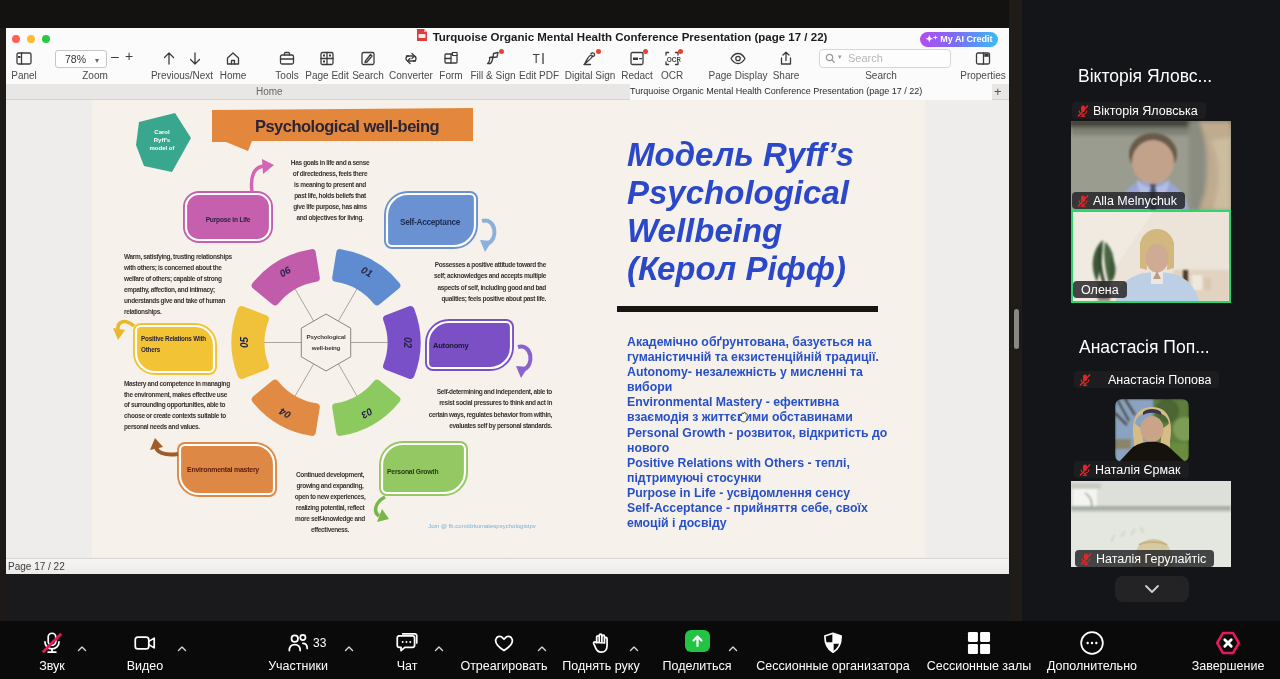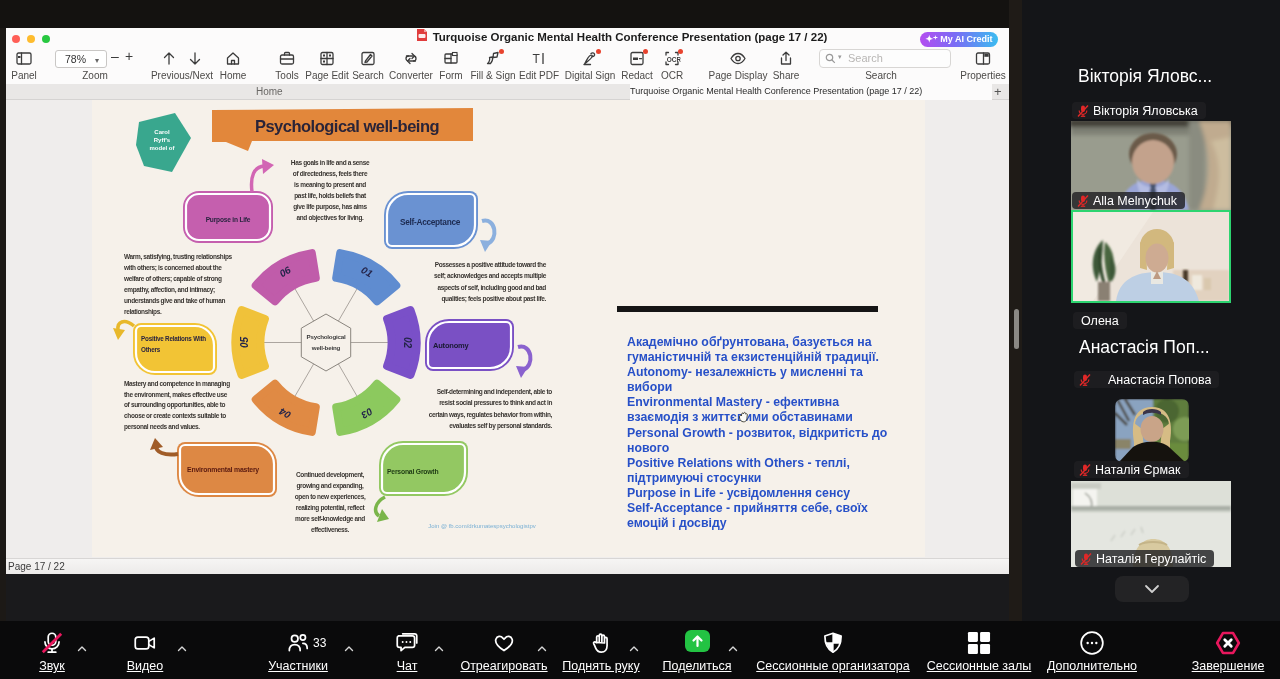--- a/index.html
+++ b/index.html
@@ -2,21 +2,21 @@
 <html><head><meta charset="utf-8">
 <style>
 * { margin:0; padding:0; box-sizing:content-box; }
 html,body { width:1280px; height:679px; overflow:hidden; background:#000; font-family:"Liberation Sans", sans-serif; }
 #root { position:relative; width:1280px; height:679px; background:#000; overflow:hidden; }
 .ti { position:absolute; top:0; width:0; }
 .tic { position:absolute; left:0; top:2px; transform:translateX(-50%); }
 .til { position:absolute; left:0; top:22px; transform:translateX(-50%); font-size:10px; color:#4c4a48; white-space:nowrap; text-align:center; }
 .rdot { position:absolute; left:6px; top:1px; width:5px; height:5px; border-radius:50%; background:#e8432e; }
 #zbar { position:absolute; left:0; top:621px; width:1280px; height:58px; background:#0a0a0b; }
-.zl { position:absolute; top:38px; transform:translateX(-50%); color:#fff; font-size:12.5px; white-space:nowrap;text-decoration:underline; }
+.zl { position:absolute; top:38px; transform:translateX(-50%); color:#fff; font-size:12.5px; white-space:nowrap; }
 .tile { position:absolute; overflow:hidden; background:#1b1b1d; }
 </style></head>
 <body>
 <div id="root">
 <div style="position:absolute;left:0;top:0;width:1022px;height:621px;background:#1c1916"></div>
     <div style="position:absolute;left:6px;top:574px;width:1003px;height:47px;background:#1a1a1c"></div>
 <div style="position:absolute;left:6px;top:28px;width:1003px;height:546px;background:#fcfbfb"></div>
 <div style="position:absolute;left:6px;top:84px;width:1003px;height:15px;background:#e9e7e6;border-bottom:1px solid #d5d3d2"></div>
 <div style="position:absolute;left:630px;top:84px;width:362px;height:16px;background:#fcfbfb"></div>
 <div style="position:absolute;left:256px;top:86px;font-size:10px;color:#6a6866">Home</div>
@@ -275,20 +275,21 @@
       <text x="460" y="327.9" font-size="6.5" font-weight="bold" letter-spacing="-0.35" fill="#3a3632" text-anchor="end">evaluates self by personal standards.</text>
       <text x="238" y="377.0" font-size="6.5" font-weight="bold" letter-spacing="-0.35" fill="#3a3632" text-anchor="middle">Continued development,</text>
       <text x="238" y="387.9" font-size="6.5" font-weight="bold" letter-spacing="-0.35" fill="#3a3632" text-anchor="middle">growing and expanding,</text>
       <text x="238" y="398.8" font-size="6.5" font-weight="bold" letter-spacing="-0.35" fill="#3a3632" text-anchor="middle">open to new experiences,</text>
       <text x="238" y="409.7" font-size="6.5" font-weight="bold" letter-spacing="-0.35" fill="#3a3632" text-anchor="middle">realizing  potential,  reflect</text>
       <text x="238" y="420.6" font-size="6.5" font-weight="bold" letter-spacing="-0.35" fill="#3a3632" text-anchor="middle">more self-knowledge and</text>
       <text x="238" y="431.5" font-size="6.5" font-weight="bold" letter-spacing="-0.35" fill="#3a3632" text-anchor="middle">effectiveness.</text>
       <text x="390" y="428" font-size="6" fill="#7ab0d4" text-anchor="middle">Join @ fb.com/drkumatespsychologistpv</text>
     </svg>
 
+<div style="position:absolute;left:627px;top:136px;font-size:33px;line-height:38px;font-weight:bold;font-style:italic;color:#2b48c8;letter-spacing:0px">Модель Ryff’s<br>Psychological<br>Wellbeing<br>(Керол Ріфф)</div>
 <div style="position:absolute;left:617px;top:306px;width:261px;height:6px;background:#151515"></div>
 <div style="position:absolute;left:627px;top:335px;width:280px;font-size:12.3px;line-height:15.1px;font-weight:bold;color:#2750c8;white-space:nowrap">Академічно обґрунтована, базується на<br>гуманістичній та екзистенційній традиції.<br>Autonomy- незалежність у мисленні та<br>вибори<br>Environmental Mastery - ефективна<br>взаємодія з життєвими обставинами<br>Personal Growth - розвиток, відкритість до<br>нового<br>Positive Relations with Others - теплі,<br>підтримуючі стосунки<br>Purpose in Life - усвідомлення сенсу<br>Self-Acceptance - прийняття себе, своїх<br>емоцій і досвіду</div>
 <svg style="position:absolute;left:737px;top:411px" width="13" height="13" viewBox="0 0 13 13" xmlns="http://www.w3.org/2000/svg">
       <path d="M2.6 7.2 C2 4.6 3.6 3.6 4.4 5 L4.7 2.9 C4.9 1.7 6.2 1.7 6.4 2.9 L6.8 2 C7.2 1 8.4 1.2 8.4 2.4 L8.7 3.1 C9.2 2.3 10.4 2.6 10.3 3.7 L9.9 7.8 C9.6 9.9 8.2 11 6.2 10.8 C4.4 10.6 3.1 9.3 2.6 7.2 Z" fill="#fbfaf6" stroke="#3a3a30" stroke-width="0.9"></path>
     </svg>
 
 <div style="position:absolute;left:1009px;top:0;width:13px;height:621px;background:#1f1b17"></div>
 <div style="position:absolute;left:1022px;top:0;width:258px;height:621px;background:#141518"></div>
 <div style="position:absolute;left:1078px;top:66px;width:160px;color:#fff;font-size:17.5px;font-weight:normal;white-space:nowrap">Вікторія Яловс...</div>
     <div style="position:absolute;left:1072px;top:102px;height:17px;background:rgba(32,32,34,0.82);border-radius:4px;display:flex;align-items:center;padding:0 8px 0 4px;gap:3px">
@@ -363,21 +364,21 @@
 <rect x="25" y="70" width="12" height="19" fill="#8a8073"></rect>
 </g>
 <path d="M43 89 C46 68 62 60 84 60 C106 60 120 68 126 89 Z" fill="#bdcfe4"></path>
 <path d="M78 58 L78 72 L90 72 L90 58 Z" fill="#e9e8e2"></path>
 <ellipse cx="84" cy="34" rx="17" ry="17" fill="#d2b87e"></ellipse>
 <path d="M67 30 L67 56 L74 58 L73 34 Z" fill="#d2b87e"></path>
 <path d="M101 30 L101 56 L94 58 L95 34 Z" fill="#d2b87e"></path>
 <ellipse cx="84" cy="46" rx="11.5" ry="14.5" fill="#ceab92"></ellipse>
 <path d="M84 59 L80 67 L88 67 Z" fill="#bd9a82"></path>
 </svg></div>
-    <div style="position:absolute;left:1073px;top:281px;height:17px;background:rgba(32,32,34,0.82);border-radius:4px;display:flex;align-items:center;padding:0 8px;margin-top:31px;">
+    <div style="position:absolute;left:1073px;top:281px;height:17px;background:rgba(32,32,34,0.82);border-radius:4px;display:flex;align-items:center;padding:0 8px;">
       <span style="color:#fff;font-size:12.5px;white-space:nowrap">Олена</span>
     </div>
     <div style="position:absolute;left:1079px;top:337px;width:160px;color:#fff;font-size:17.5px;font-weight:normal;white-space:nowrap">Анастасія Поп...</div>
     <div style="position:absolute;left:1074px;top:371px;height:17px;background:rgba(32,32,34,0.82);border-radius:4px;display:flex;align-items:center;padding:0 8px 0 4px;gap:16px">
       <svg width="14" height="14" viewBox="0 0 14 14" style="flex:0 0 auto" xmlns="http://www.w3.org/2000/svg">
         <rect x="5" y="1.5" width="4" height="6.5" rx="2" fill="#e02828"></rect>
         <path d="M3.2 6.5 A3.8 3.8 0 0 0 10.8 6.5" fill="none" stroke="#e02828" stroke-width="1.2"></path>
         <line x1="7" y1="10.5" x2="7" y2="12" stroke="#e02828" stroke-width="1.2"></line>
         <line x1="4.8" y1="12.3" x2="9.2" y2="12.3" stroke="#e02828" stroke-width="1.2"></line>
         <line x1="2" y1="12.5" x2="12" y2="1.5" stroke="#e02828" stroke-width="1.4"></line>

